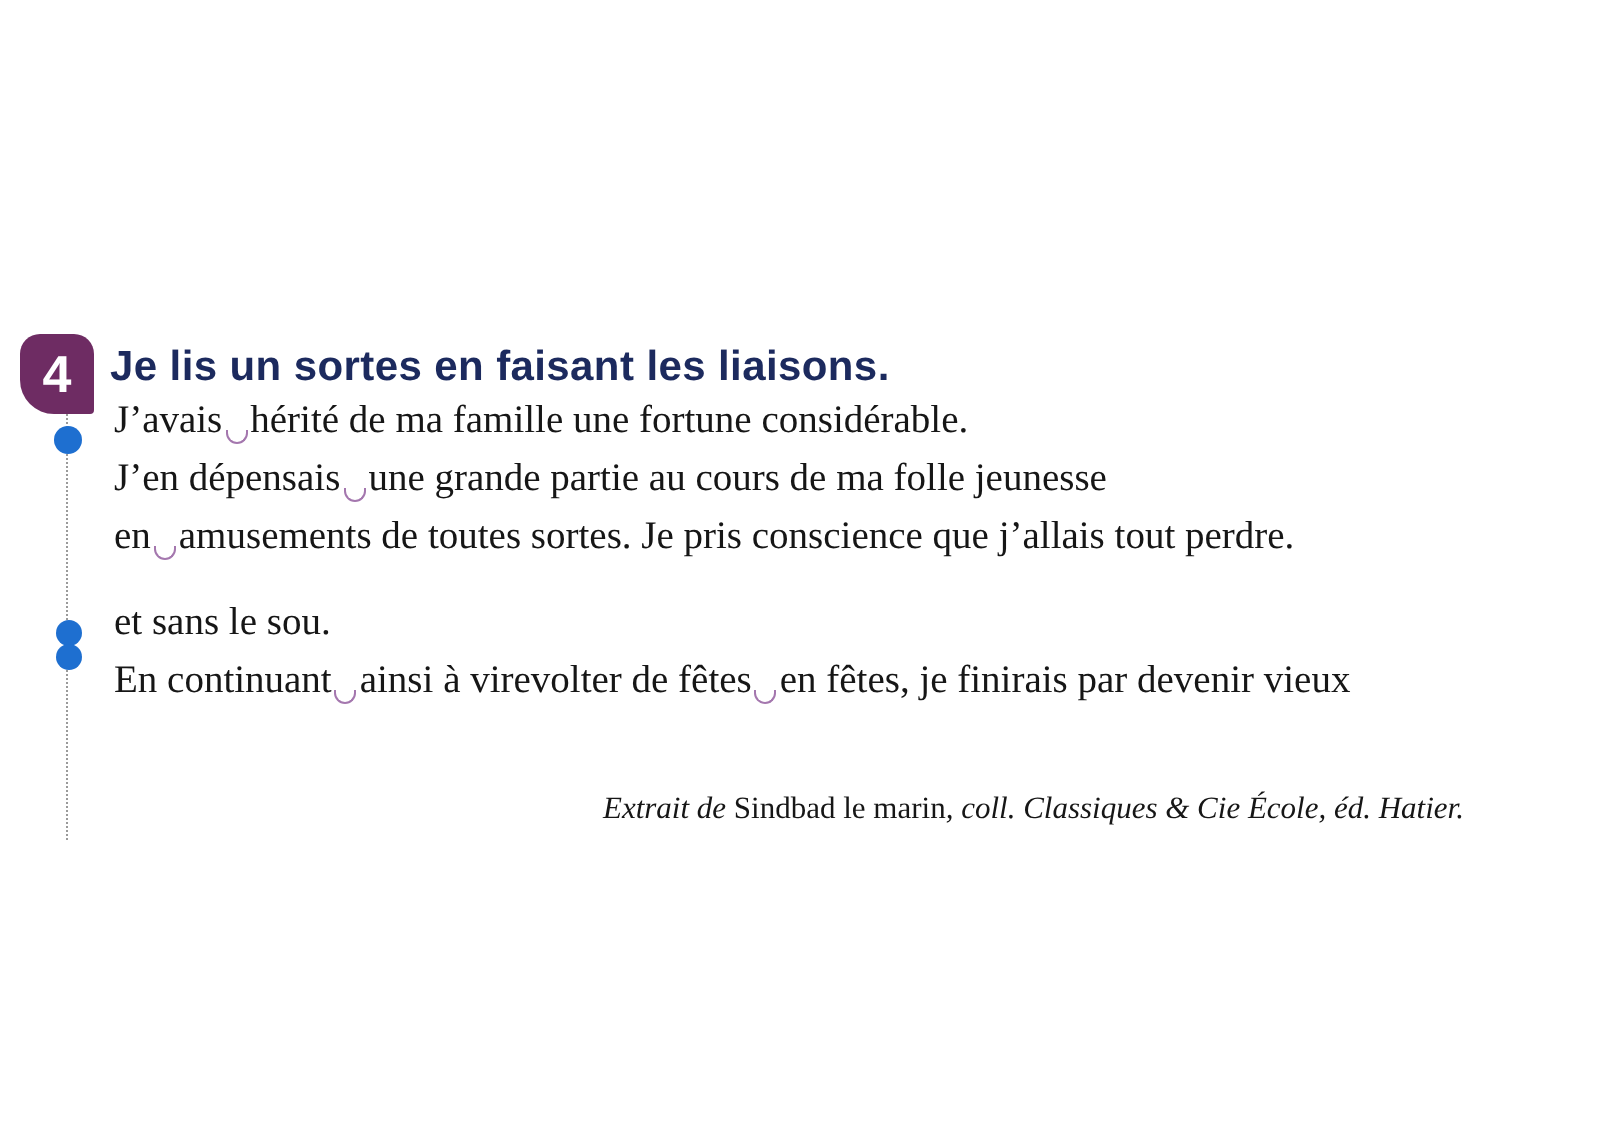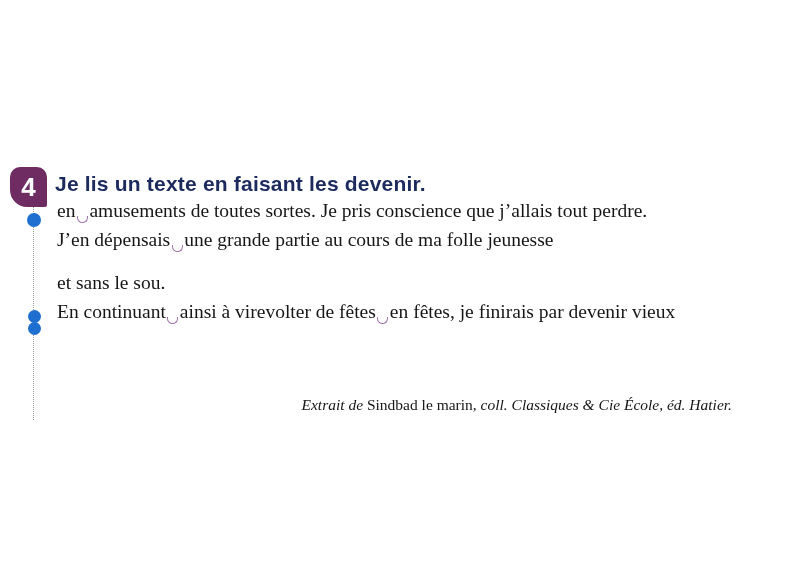--- a/index.html
+++ b/index.html
@@ -82,32 +82,33 @@
   .attribution .it{font-style:italic;}
   .attribution .rm{font-style:normal;}
 </style>
 </head>
 <body>
 
 <div class="page">
 
   <div class="badge">4</div>
 
-  <h2 class="title">Je lis un texte en faisant les devenir.</h2>
+  <h2 class="title">Je lis un sortes en faisant les liaisons.</h2>
 
   <div class="rail"></div>
 
   <span class="dot single"></span>
   <span class="dot double-a"></span>
   <span class="dot double-b"></span>
 
   <div class="text-col">
     <div class="para">
+      <p class="line">J’avais<span class="liaison"></span>hérité de ma famille une fortune considérable.</p>
+      <p class="line">J’en dépensais<span class="liaison"></span>une grande partie au cours de ma folle jeunesse</p>
       <p class="line">en<span class="liaison"></span>amusements de toutes sortes. Je pris conscience que j’allais tout perdre.</p>
-      <p class="line">J’en dépensais<span class="liaison"></span>une grande partie au cours de ma folle jeunesse</p>
     </div>
     <div class="para">
       <p class="line">et sans le sou.</p>
       <p class="line">En continuant<span class="liaison"></span>ainsi à virevolter de fêtes<span class="liaison"></span>en fêtes, je finirais par devenir vieux</p>
     </div>
   </div>
 
   <div class="attribution">
     <span class="it">Extrait de </span><span class="rm">Sindbad le marin</span><span class="it">, coll. Classiques &amp; Cie École, éd. Hatier.</span>
   </div>

